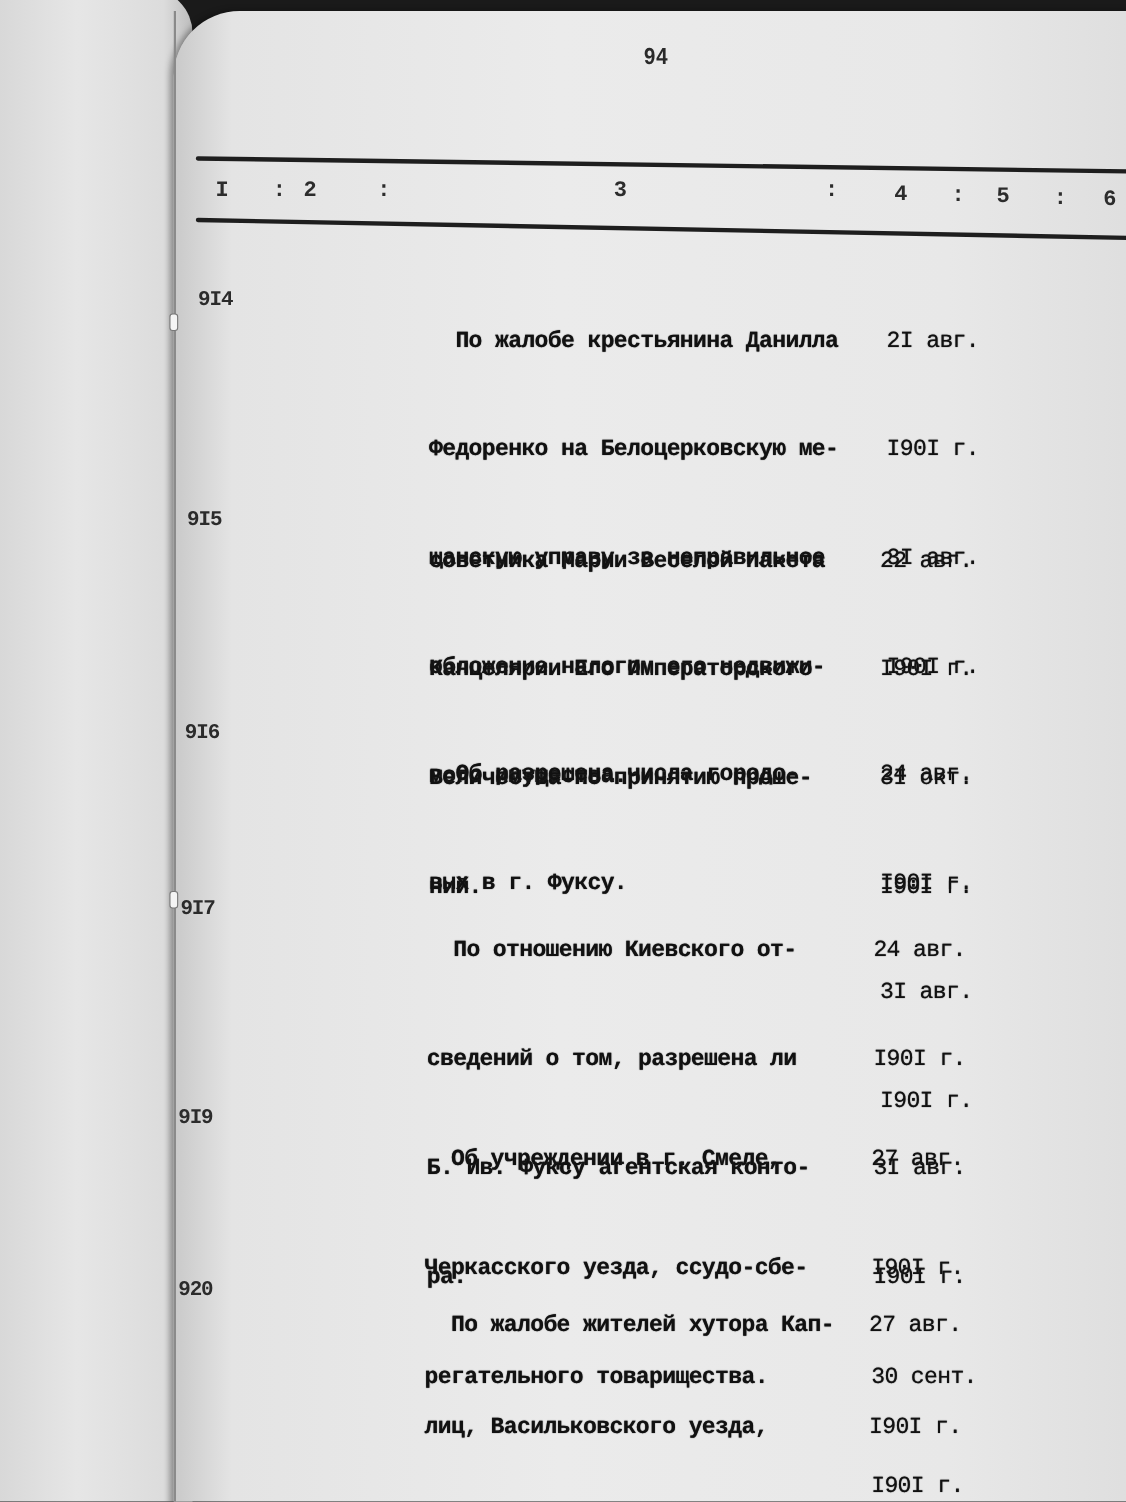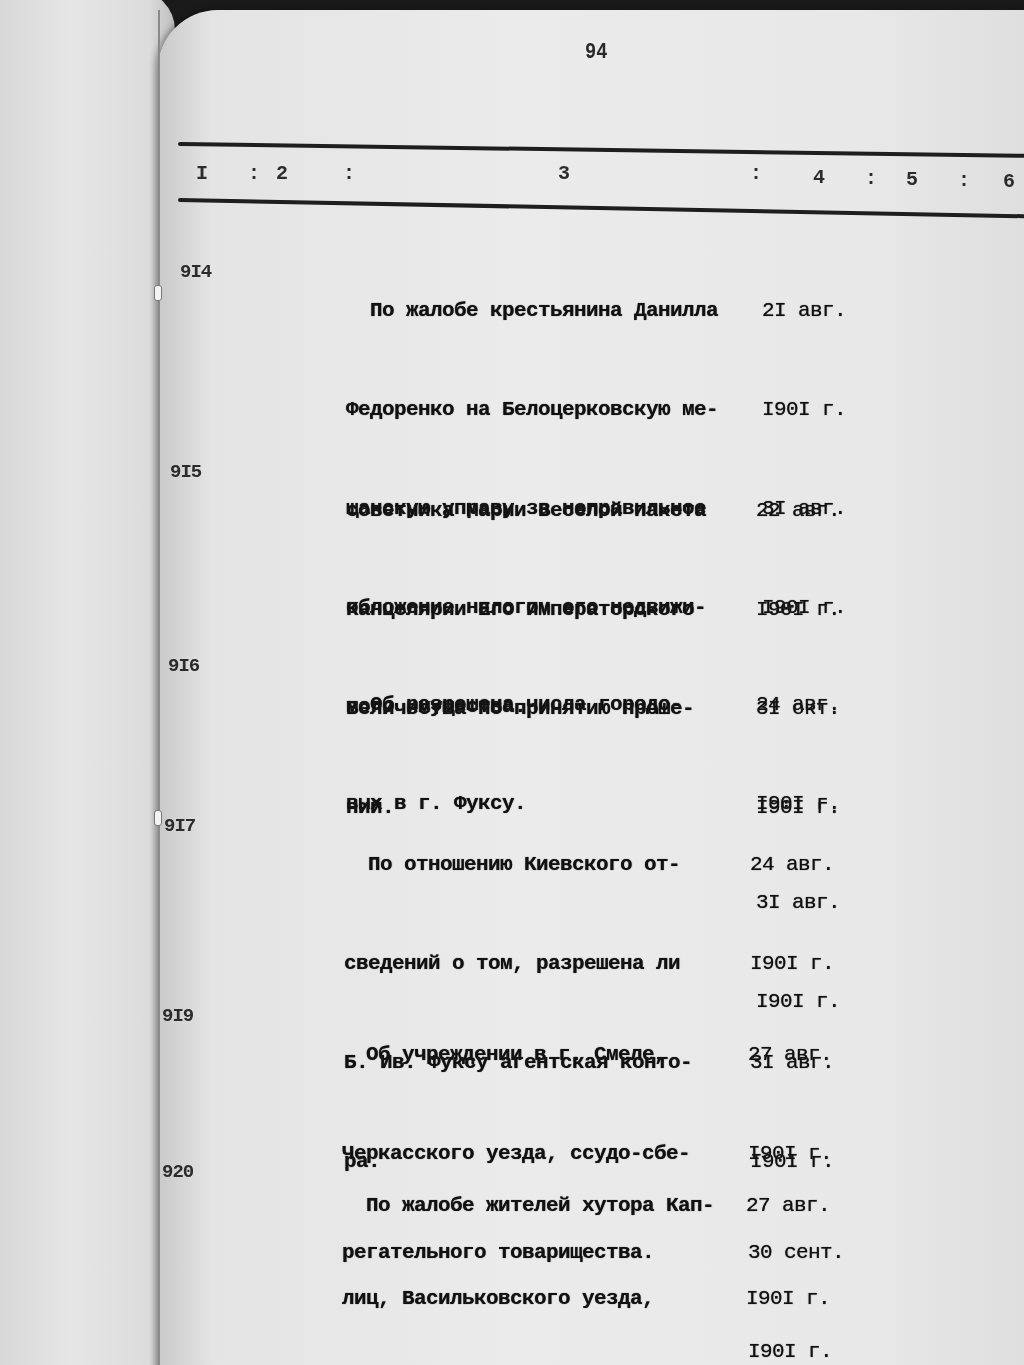--- a/index.html
+++ b/index.html
@@ -58,21 +58,21 @@
       letter-spacing: -0.6px;
       text-shadow: 0 0 1px #333;
     }
     .entry-dates {
       position: absolute; left: 598px; top: 0;
       font-size: 21px; font-weight: normal; color: #111;
       line-height: 33px; white-space: pre;
       letter-spacing: -0.6px;
       text-shadow: 0 0 1px #333;
     }
-    .line { display: block; }
+    .line { display: block; margin-left: 44px; }
   </style>
 </head>
 <body>
 
 <div class="left-page"></div>
 
 <div class="right-page">
   <div class="gutter-line"></div>
   <div class="staple" style="top:275px"></div>
   <div class="staple" style="top:800px"></div>

